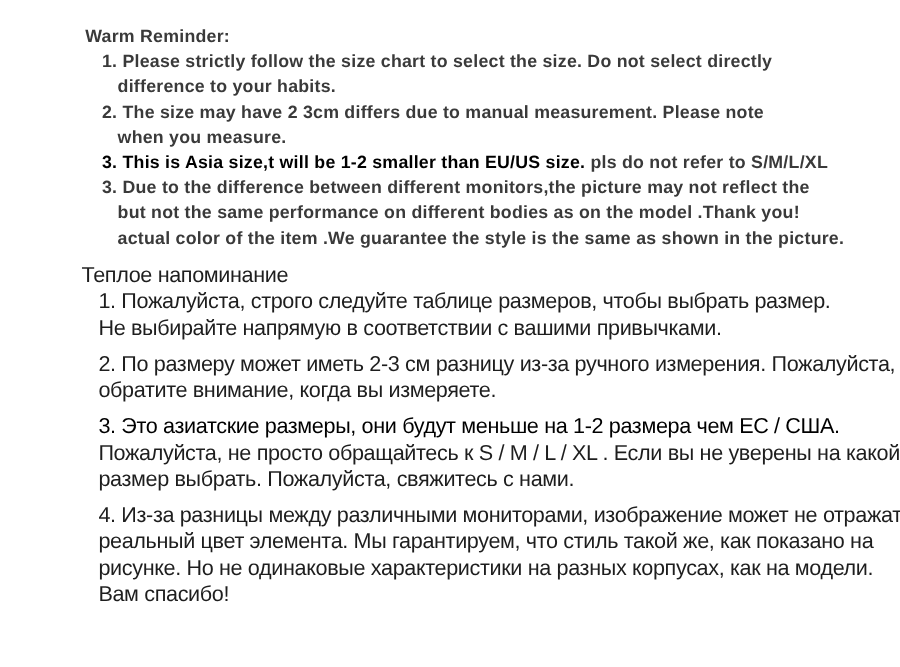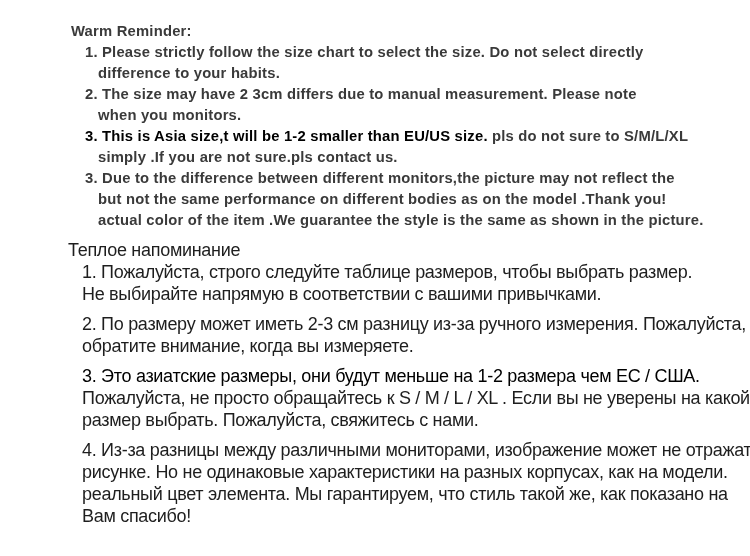--- a/index.html
+++ b/index.html
@@ -71,26 +71,25 @@
   <section class="en-section">
     <div class="en-title">Warm Reminder:</div>
 
     <div class="en-item">
       <div class="line">1. Please strictly follow the size chart to select the size. Do not select directly</div>
       <div class="line cont">difference to your habits.</div>
     </div>
 
     <div class="en-item">
       <div class="line">2. The size may have 2 3cm differs due to manual measurement. Please note</div>
-      <div class="line cont">when you monitors.</div>
+      <div class="line cont">when you measure.</div>
     </div>
 
     <div class="en-item">
-      <div class="line"><span class="red">3. This is Asia size,t will be 1-2 smaller than EU/US size.</span><span> pls do not sure to S/M/L/XL</span></div>
-      <div class="line cont">simply .If you are not sure.pls contact us.</div>
+      <div class="line"><span class="red">3. This is Asia size,t will be 1-2 smaller than EU/US size.</span><span> pls do not refer to S/M/L/XL</span></div>
     </div>
 
     <div class="en-item">
       <div class="line">3. Due to the difference between different monitors,the picture may not reflect the</div>
       <div class="line cont">but not the same performance on different bodies as on the model .Thank you!</div>
       <div class="line cont">actual color of the item .We guarantee the style is the same as shown in the picture.</div>
     </div>
   </section>
 
   <section class="ru-section">
@@ -107,19 +106,19 @@
     </div>
 
     <div class="para">
       <div class="line red">3. Это азиатские размеры, они будут меньше на 1-2 размера чем ЕС / США.</div>
       <div class="line">Пожалуйста, не просто обращайтесь к S / M / L / XL . Если вы не уверены на какой</div>
       <div class="line">размер выбрать. Пожалуйста, свяжитесь с нами.</div>
     </div>
 
     <div class="para">
       <div class="line">4. Из-за разницы между различными мониторами, изображение может не отражать</div>
+      <div class="line">реальный цвет элемента. Мы гарантируем, что стиль такой же, как показано на</div>
       <div class="line">рисунке. Но не одинаковые характеристики на разных корпусах, как на модели.</div>
-      <div class="line">реальный цвет элемента. Мы гарантируем, что стиль такой же, как показано на</div>
       <div class="line">Вам спасибо!</div>
     </div>
   </section>
 
 </div>
 
 </body></html>

